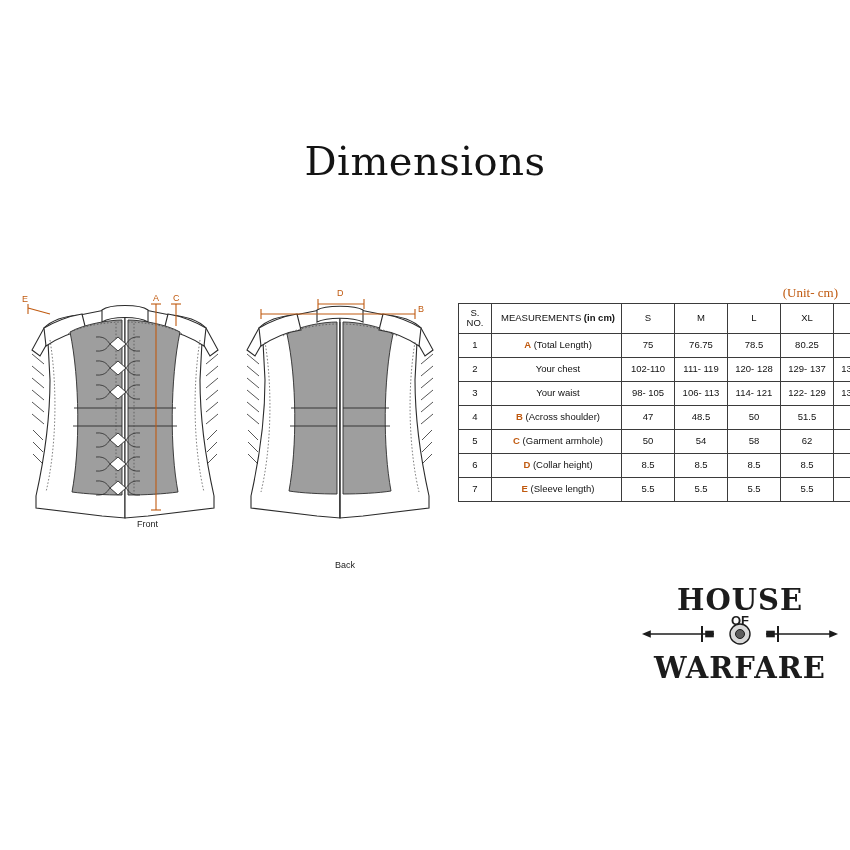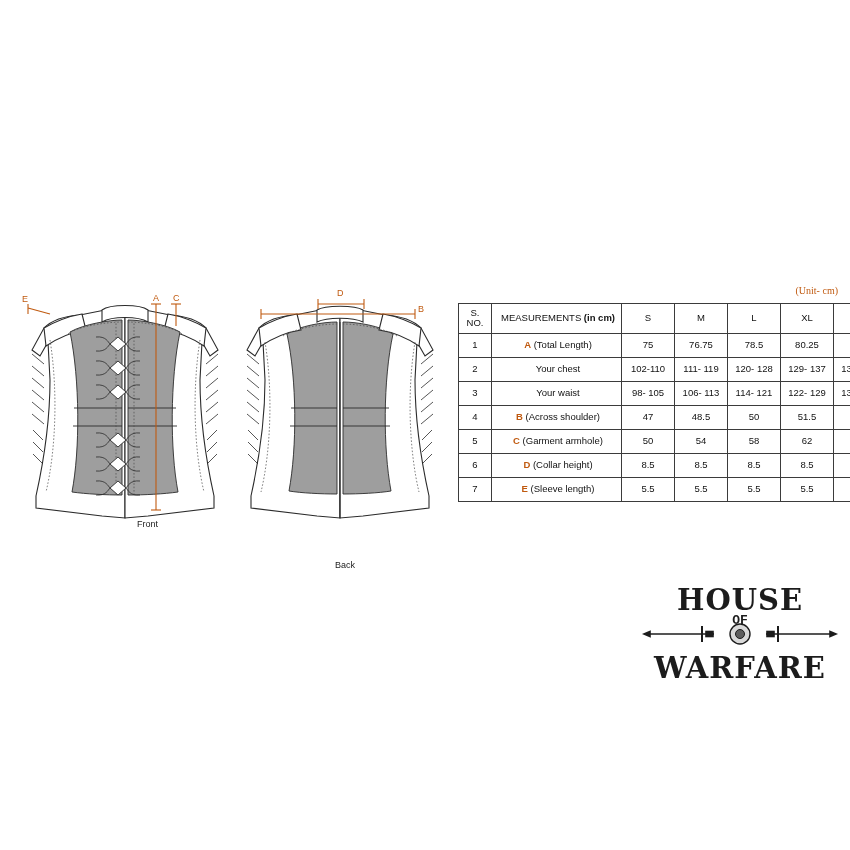--- a/index.html
+++ b/index.html
@@ -50,21 +50,21 @@
     width: 60px;
   }
   .cap-front { left: 88px; top: 239px; text-align: right; }
   .cap-back  { left: 305px; top: 239px; margin-top: 41px; }
 
   
   .unit-label {
     position: absolute;
     right: 12px;
     top: 285px;
-    font-size: 10px;
+    font-size: 13px;
     color: #c05a10;
     font-family: "Liberation Serif", serif;
   }
   table.size-table {
     position: absolute;
     left: 458px;
     top: 303px;
     width: 380px;
     border-collapse: collapse;
     font-size: 9.5px;
@@ -110,34 +110,35 @@
     font-size: 29px;
     letter-spacing: 1px;
     color: #1c1c1c;
     line-height: 1.05;
   }
   .logo-mid {
     position: relative;
     height: 38px;
   }
   .logo-of {
-    font-family: Liberation Mono, monospace;
+    font-family: Liberation Sans, sans-serif;
     font-weight: bold;
     font-size: 13px;
     color: #1c1c1c;
   }
 
   
   svg { display: block; }
 </style>
 </head>
 <body>
 
 <div class="page">
 
+  <div class="title">Dimensions</div>
 
   <div class="diagrams">
 
     <svg width="230" height="250" viewBox="0 0 230 250" style="position:absolute;left:0;top:0;">
       <g fill="none" stroke="#2b2b2b" stroke-width="1.1">
 
         <path d="M70 35 C55 36 42 40 34 48 L22 70 L30 76 L38 62 L40 100
                  C40 140 34 180 26 216 L26 228 L92 236 L115 238
                  L115 30 L95 30 Z" fill="#ffffff"></path>
         <path d="M160 35 C175 36 188 40 196 48 L208 70 L200 76 L192 62 L190 100

